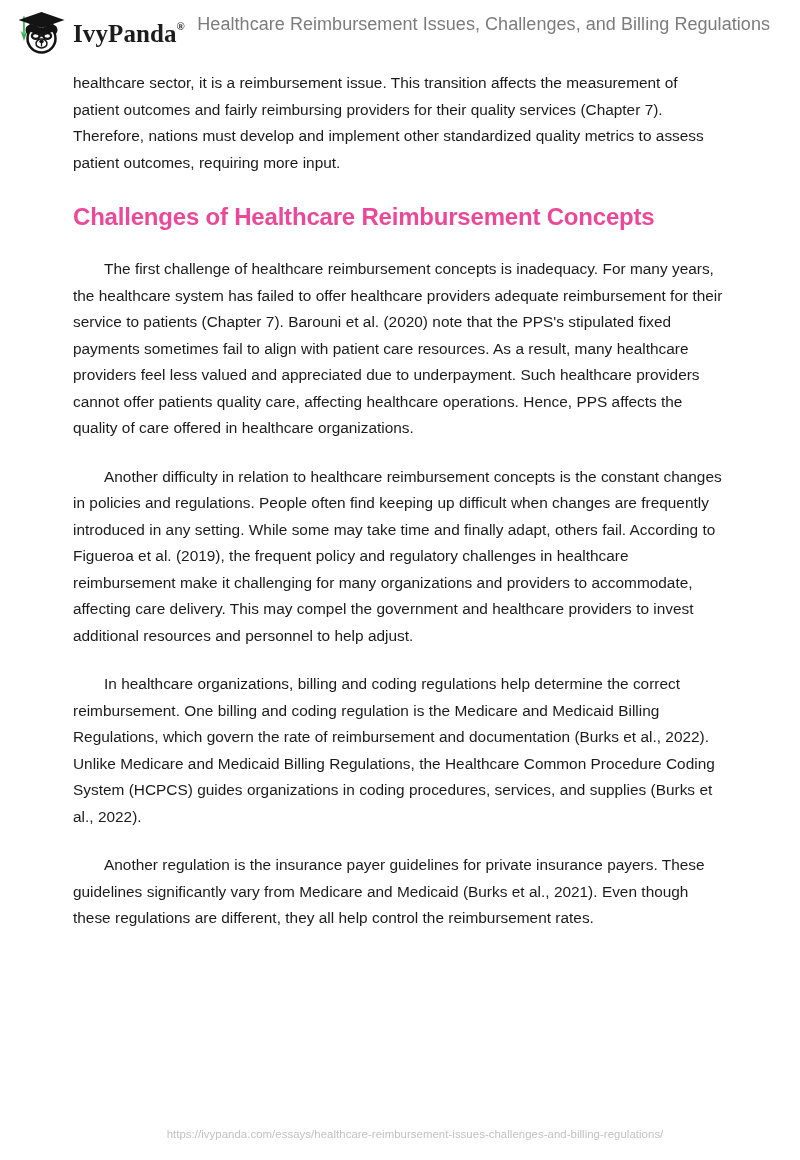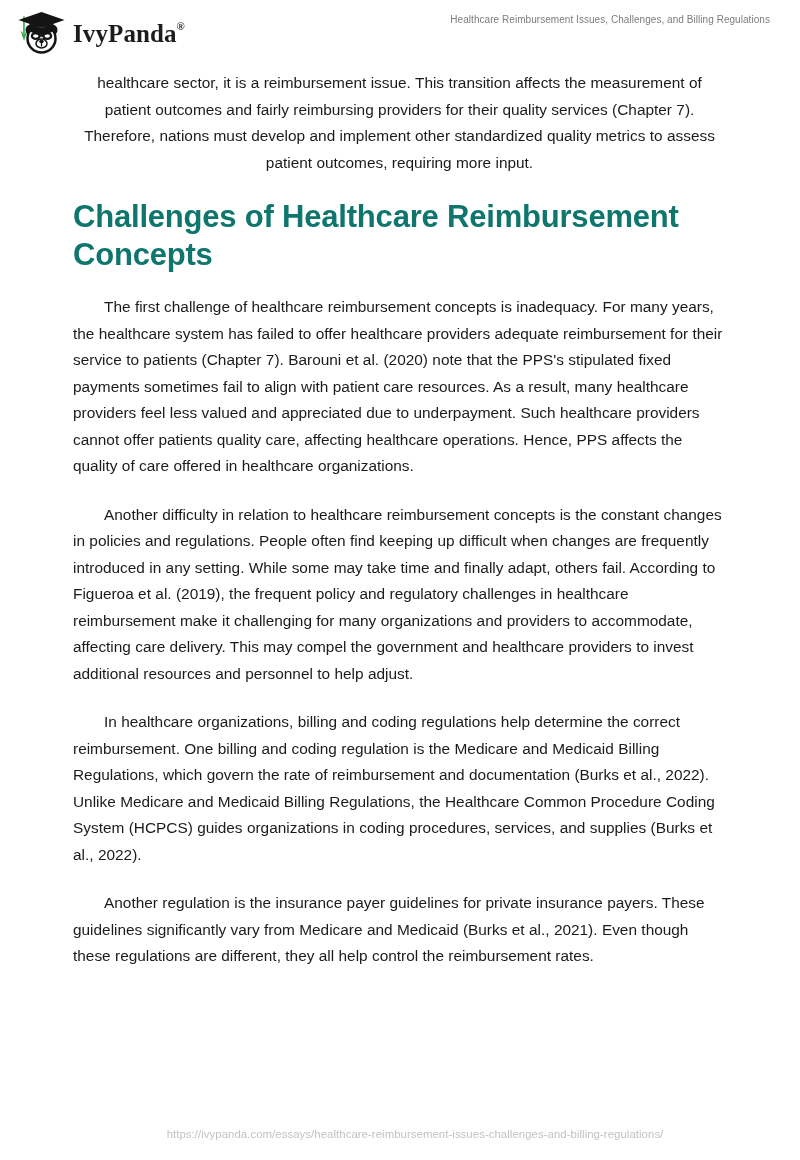--- a/index.html
+++ b/index.html
@@ -49,21 +49,21 @@
   .brand-word .reg {
     font-size: 11px;
     vertical-align: super;
     position: relative;
     top: -2px;
   }
   .header-title {
     position: absolute;
     right: 30px;
     top: 14px;
-    font-size: 10px;
+    font-size: 18px;
     color: #7c7c7c;
     letter-spacing: 0.05px;
     white-space: nowrap;
   }
 
   
   .content {
     position: absolute;
     left: 73px;
     top: 70px;
@@ -73,29 +73,28 @@
     margin: 0 0 22px 0;
     font-size: 15.4px;
     line-height: 26.5px;
     color: #1b1b1b;
     text-indent: 31px;
     text-align: left;
     word-spacing: 0.1px;
   }
   .content p.no-indent {
     text-indent: 0;
-    text-align: center;
   }
   .content h2 {
     margin: 0 0 0 0;
     padding: 0;
-    font-size: 31px;
+    font-size: 24px;
     line-height: 38px;
     font-weight: bold;
-    color: #0f766e;
+    color: #ec4899;
     letter-spacing: -0.2px;
   }
   .sec-gap-top { margin-top: 6px !important; }
   .sec-gap-bot { margin-bottom: 20px !important; }
 
   
   .page-footer {
     position: absolute;
     left: 0;
     bottom: 18px;

